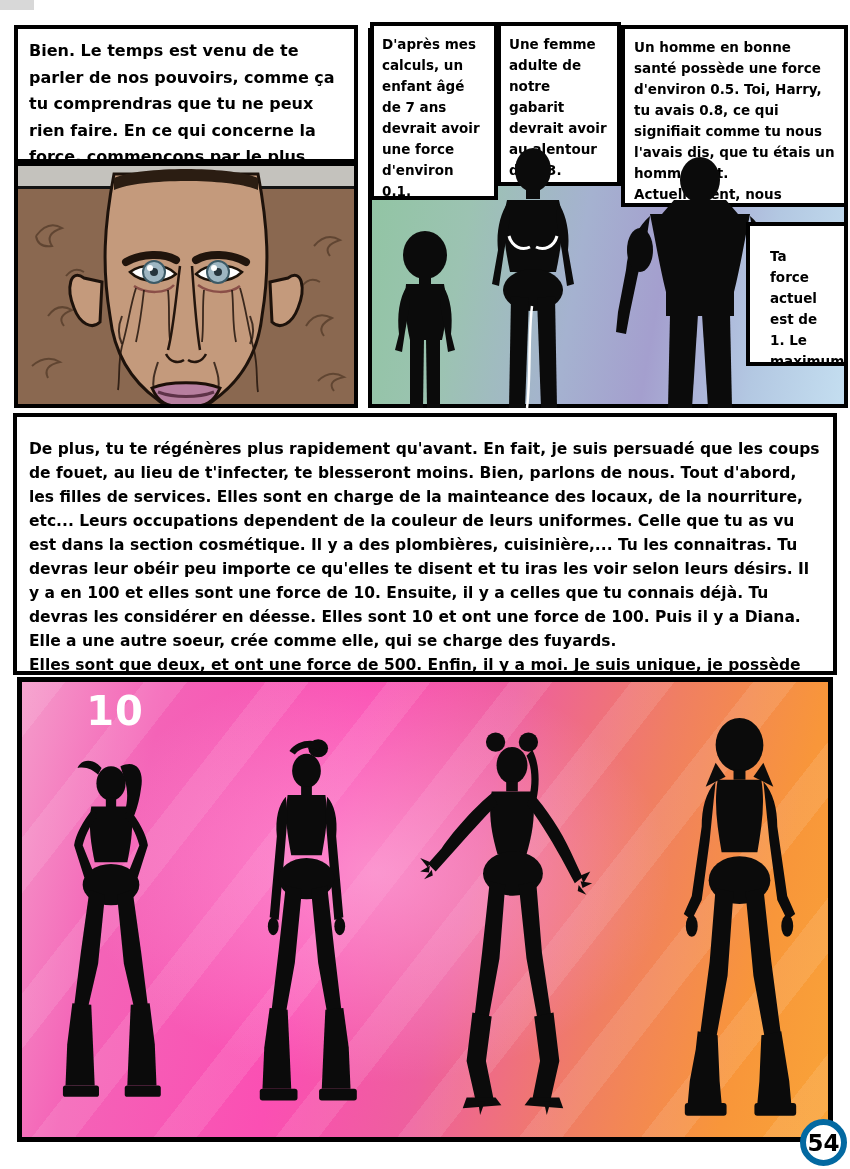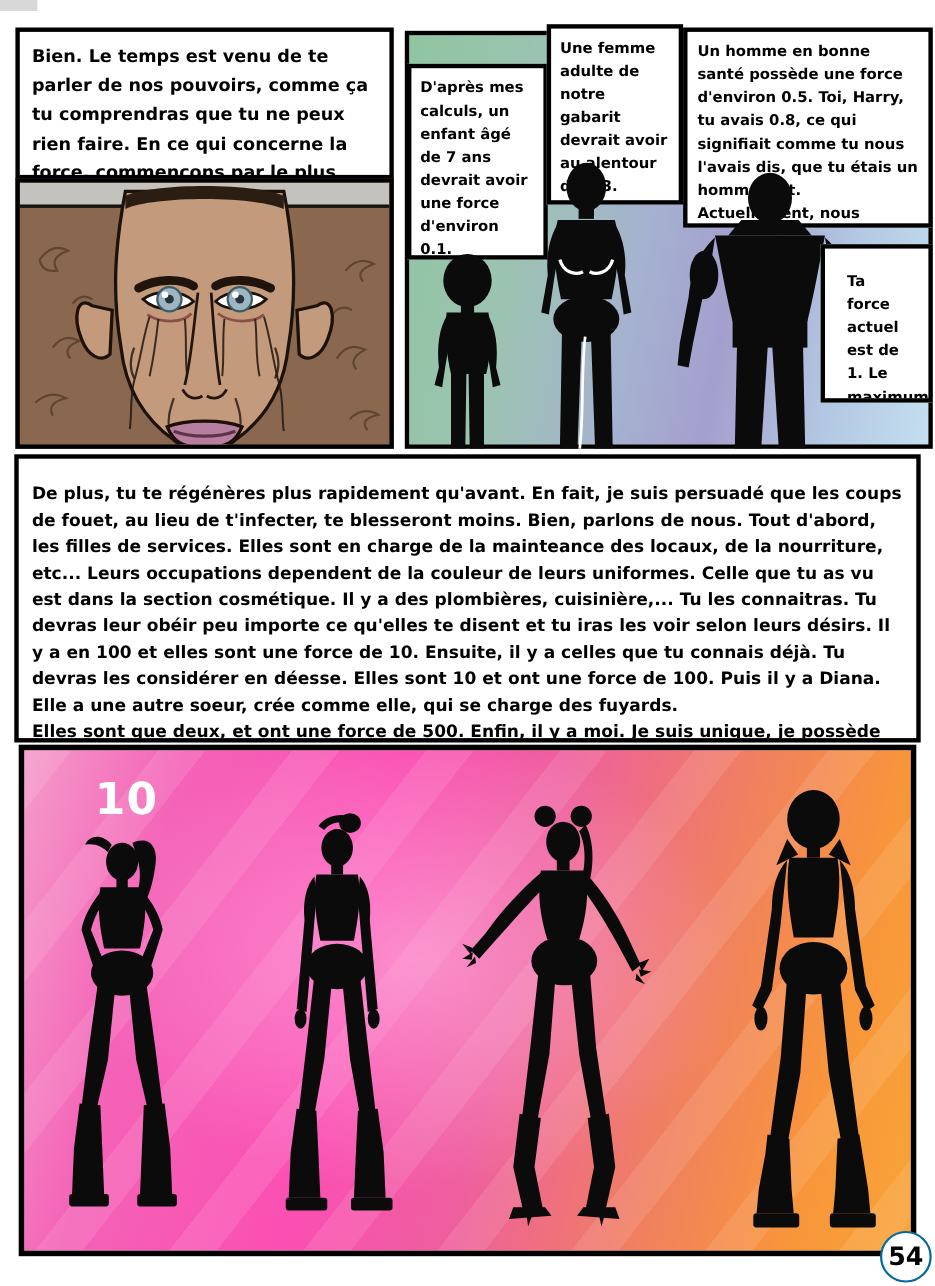--- a/index.html
+++ b/index.html
@@ -9,40 +9,40 @@
   .caption{background:#ffffff;border:4px solid #000;color:#000;font-weight:700;
            overflow:hidden;}
   .caption p{margin:0;}
   .panel{border:4px solid #000;overflow:hidden;}
   .intro-caption{left:14px;top:25px;width:344px;height:138px;padding:9px 11px 0 11px;
                  font-size:16px;line-height:26.5px;z-index:1;}
   .face-panel{left:14px;top:162px;width:344px;height:246px;background:#8a6850;z-index:1;}
   .scale-panel{left:368px;top:28px;width:480px;height:380px;z-index:1;
       background:linear-gradient(100deg,#8fc5a0 0%,#9cc3b2 24%,#a5b2d0 46%,#a49fce 62%,#b3c8e2 82%,#c4def0 100%);}
   .scale-sil{left:368px;top:28px;width:480px;height:380px;z-index:3;pointer-events:none;}
-  .cap-child{left:370px;top:22px;width:128px;height:178px;padding:8px;font-size:13.5px;line-height:21px;z-index:2;margin-top:36px;}
+  .cap-child{left:370px;top:22px;width:128px;height:178px;padding:8px;font-size:13.5px;line-height:21px;z-index:2;}
   .cap-woman{left:497px;top:22px;width:124px;height:164px;padding:8px;font-size:13.5px;line-height:21px;z-index:2;}
   .cap-man{left:621px;top:25px;width:227px;height:182px;padding:8px 9px;font-size:13.5px;line-height:21px;z-index:2;}
   .cap-current{left:746px;top:222px;width:102px;height:144px;padding:20px;font-size:13.5px;line-height:21px;z-index:4;}
   .narration-box{left:13px;top:413px;width:824px;height:262px;padding:20px 12px;
                  font-size:15.5px;line-height:24px;z-index:1;}
   .power-panel{left:17px;top:677px;width:816px;height:465px;border:5px solid #000;z-index:1;
       background:
         radial-gradient(ellipse 420px 300px at 44% 42%, rgba(255,190,230,0.55), rgba(255,255,255,0) 70%),
         repeating-linear-gradient(128deg, rgba(255,255,255,0.10) 0 34px, rgba(255,255,255,0) 34px 96px),
         linear-gradient(104deg,#f59bca 0%,#f express 0%,#f463b7 16%,#fb4fb3 38%,#ee5f9e 54%,#f07f62 72%,#f8963a 88%,#f9a438 100%);
       background:
         radial-gradient(ellipse 420px 300px at 44% 42%, rgba(255,190,230,0.55), rgba(255,255,255,0) 70%),
         repeating-linear-gradient(128deg, rgba(255,255,255,0.10) 0 34px, rgba(255,255,255,0) 34px 96px),
         linear-gradient(104deg,#f59bca 0%,#f463b7 16%,#fb4fb3 38%,#ee5f9e 54%,#f07f62 72%,#f8963a 88%,#f9a438 100%);
       overflow:hidden;}
   .power-label{position:absolute;top:6px;transform:translateX(-50%);color:#ffffff;
-               font-weight:700;font-size:40px;letter-spacing:1px;margin-top:16px;}
+               font-weight:700;font-size:40px;letter-spacing:1px;}
   .power-fig{position:absolute;}
-  .badge{left:800px;top:1119px;width:47px;height:47px;border:2px solid #0369a1;border-radius:50%;
+  .badge{left:800px;top:1119px;width:47px;height:47px;border:6px solid #0369a1;border-radius:50%;
          background:#ffffff;z-index:5;display:flex;align-items:center;justify-content:center;
          font-weight:700;font-size:23px;color:#000;}
   .corner-smudge{left:0;top:0;width:34px;height:10px;background:#d8d8d8;z-index:0;}
   svg{display:block;}
 </style>
 </head>
 <body>
 
 <div class="page">
 

